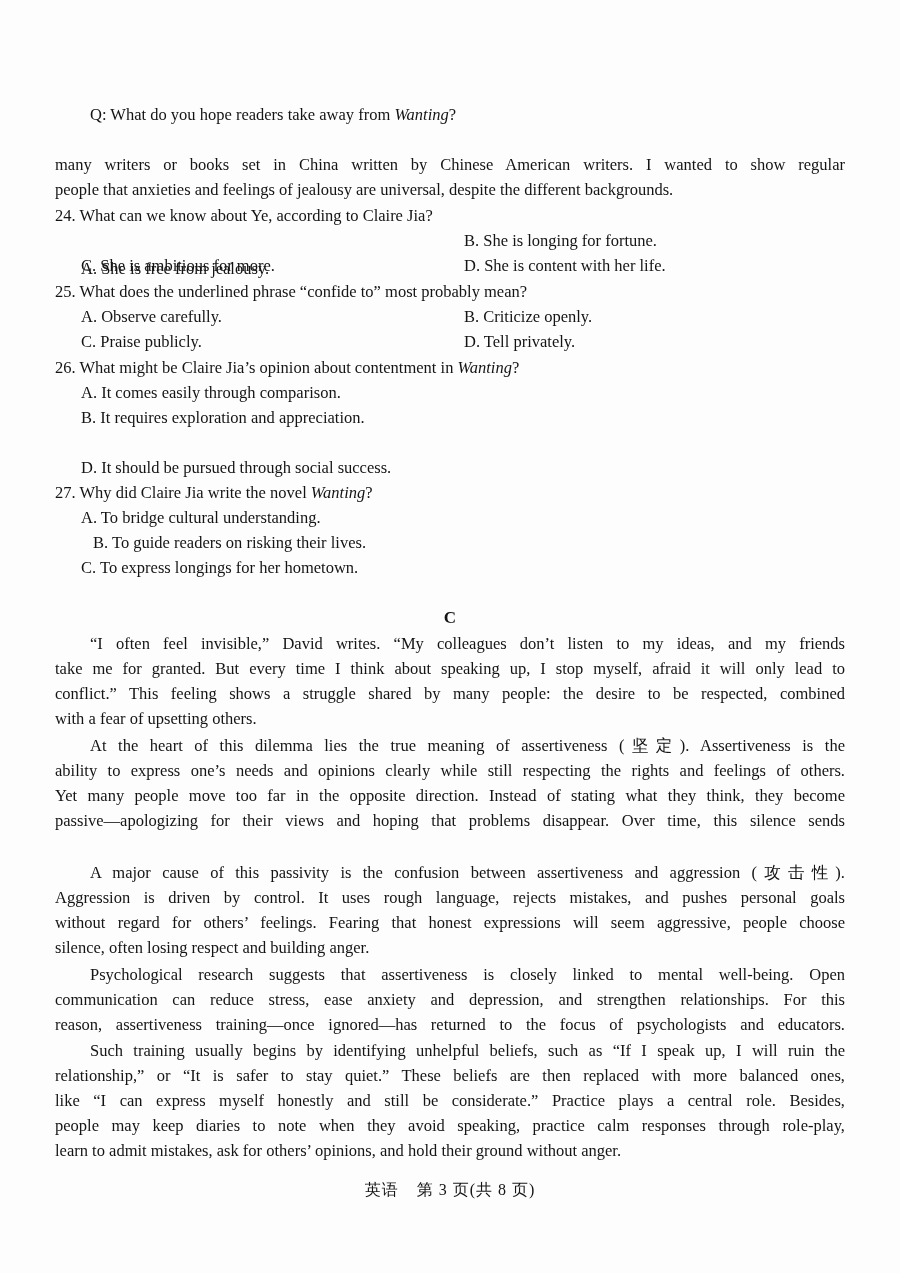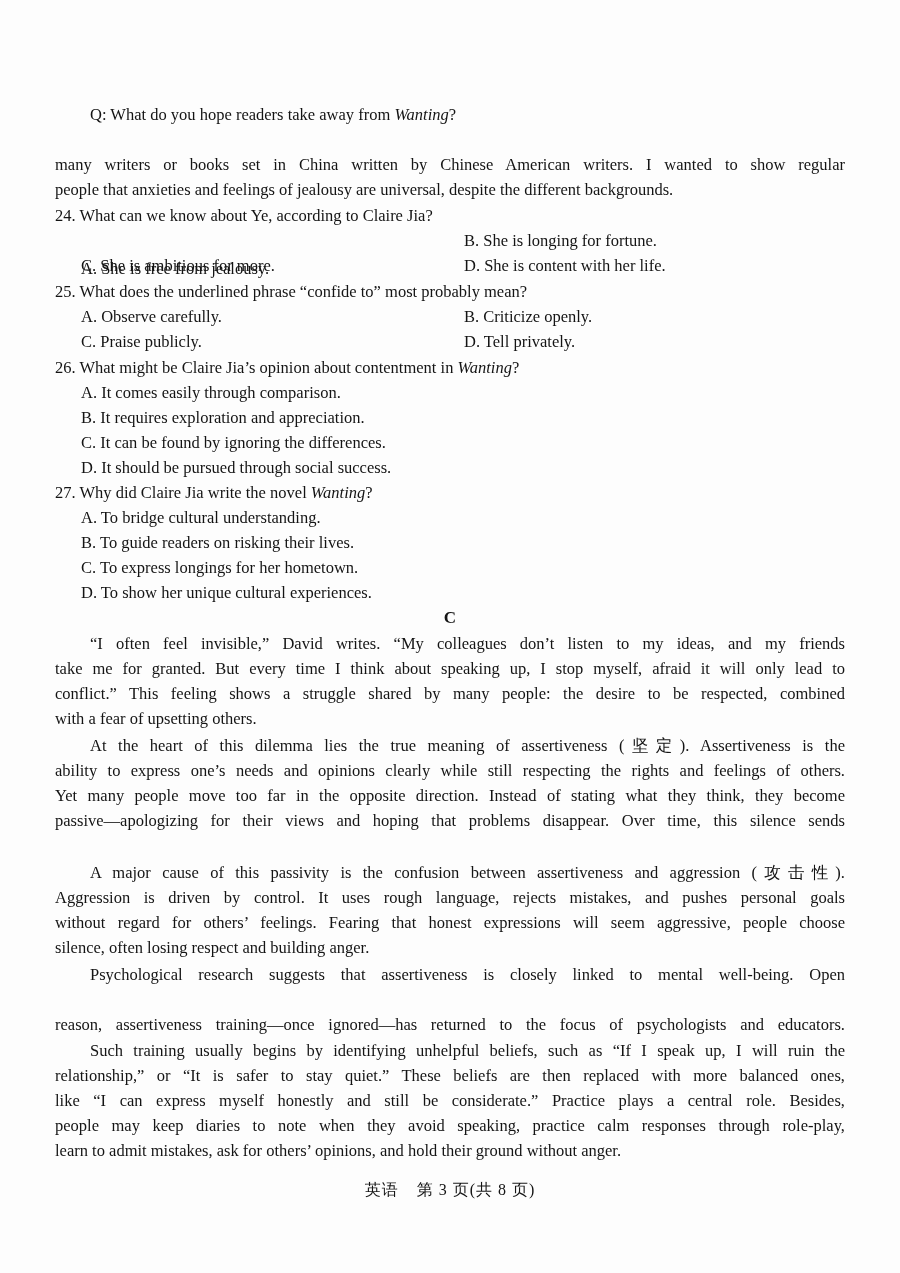--- a/index.html
+++ b/index.html
@@ -53,50 +53,49 @@
   <div class="opt optB" style="top:304px;">B. Criticize openly.</div>
   <div class="opt optA" style="top:329px;">C. Praise publicly.</div>
   <div class="opt optB" style="top:329px;">D. Tell privately.</div>
 
   <div class="line" style="top:355px;">
     <span>26.</span>
     <span>What might be Claire Jia’s opinion about contentment in </span><i>Wanting</i><span>?</span>
   </div>
   <div class="opt optA" style="top:380px;">A. It comes easily through comparison.</div>
   <div class="opt optA" style="top:405px;">B. It requires exploration and appreciation.</div>
-  <div class="opt optA" style="top:430px;">C. It can be found by ignoring the differences.</div>
   <div class="opt optA" style="top:455px;">D. It should be pursued through social success.</div>
 
   <div class="line" style="top:480px;">
     <span>27.</span>
     <span>Why did Claire Jia write the novel </span><i>Wanting</i><span>?</span>
   </div>
   <div class="opt optA" style="top:505px;text-align:center;">A. To bridge cultural understanding.</div>
-  <div class="opt optA" style="top:530px;">B. To guide readers on risking their lives.</div>
+  <div class="opt optA" style="top:530px;margin-left:12px;">B. To guide readers on risking their lives.</div>
   <div class="opt optA" style="top:555px;text-align:center;">C. To express longings for her hometown.</div>
-  <div class="opt optA" style="top:580px;">D. To show her unique cultural experiences.</div>
 
   <div class="center section-c" style="top:605px; line-height:25px;">C</div>
 
   <div class="line indent just" style="top:631px;">“I often feel invisible,” David writes. “My colleagues don’t listen to my ideas, and my friends</div>
   <div class="line just" style="top:656px;">take me for granted. But every time I think about speaking up, I stop myself, afraid it will only lead to</div>
   <div class="line" style="top:706px;">with a fear of upsetting others.</div>
   <div class="line just" style="top:681px;">conflict.” This feeling shows a struggle shared by many people: the desire to be respected, combined</div>
 
   <div class="line indent just" style="top:733px;">At the heart of this dilemma lies the true meaning of assertiveness (坚定). Assertiveness is the</div>
   <div class="line just" style="top:758px;">ability to express one’s needs and opinions clearly while still respecting the rights and feelings of others.</div>
   <div class="line just" style="top:783px;">Yet many people move too far in the opposite direction. Instead of stating what they think, they become</div>
   <div class="line just" style="top:808px;">passive—apologizing for their views and hoping that problems disappear. Over time, this silence sends</div>
 
   <div class="line indent just" style="top:860px;">A major cause of this passivity is the confusion between assertiveness and aggression (攻击性).</div>
   <div class="line just" style="top:885px;">Aggression is driven by control. It uses rough language, rejects mistakes, and pushes personal goals</div>
   <div class="line just" style="top:910px;">without regard for others’ feelings. Fearing that honest expressions will seem aggressive, people choose</div>
   <div class="line" style="top:935px;">silence, often losing respect and building anger.</div>
 
   <div class="line indent just" style="top:962px;">Psychological research suggests that assertiveness is closely linked to mental well-being. Open</div>
+  <div class="line just" style="top:987px;">communication can reduce stress, ease anxiety and depression, and strengthen relationships. For this</div>
   <div class="line just" style="top:1012px;">reason, assertiveness training—once ignored—has returned to the focus of psychologists and educators.</div>
 
   <div class="line indent just" style="top:1038px;">Such training usually begins by identifying unhelpful beliefs, such as “If I speak up, I will ruin the</div>
   <div class="line just" style="top:1063px;">relationship,” or “It is safer to stay quiet.” These beliefs are then replaced with more balanced ones,</div>
   <div class="line just" style="top:1088px;">like “I can express myself honestly and still be considerate.” Practice plays a central role. Besides,</div>
   <div class="line just" style="top:1113px;">people may keep diaries to note when they avoid speaking, practice calm responses through role-play,</div>
   <div class="line" style="top:1138px;">learn to admit mistakes, ask for others’ opinions, and hold their ground without anger.</div>
 
   <div class="center footer" style="top:1178px; line-height:24px;">
     <span>英语</span><span class="gap"></span><span>第 3 页(共 8 页)</span>

